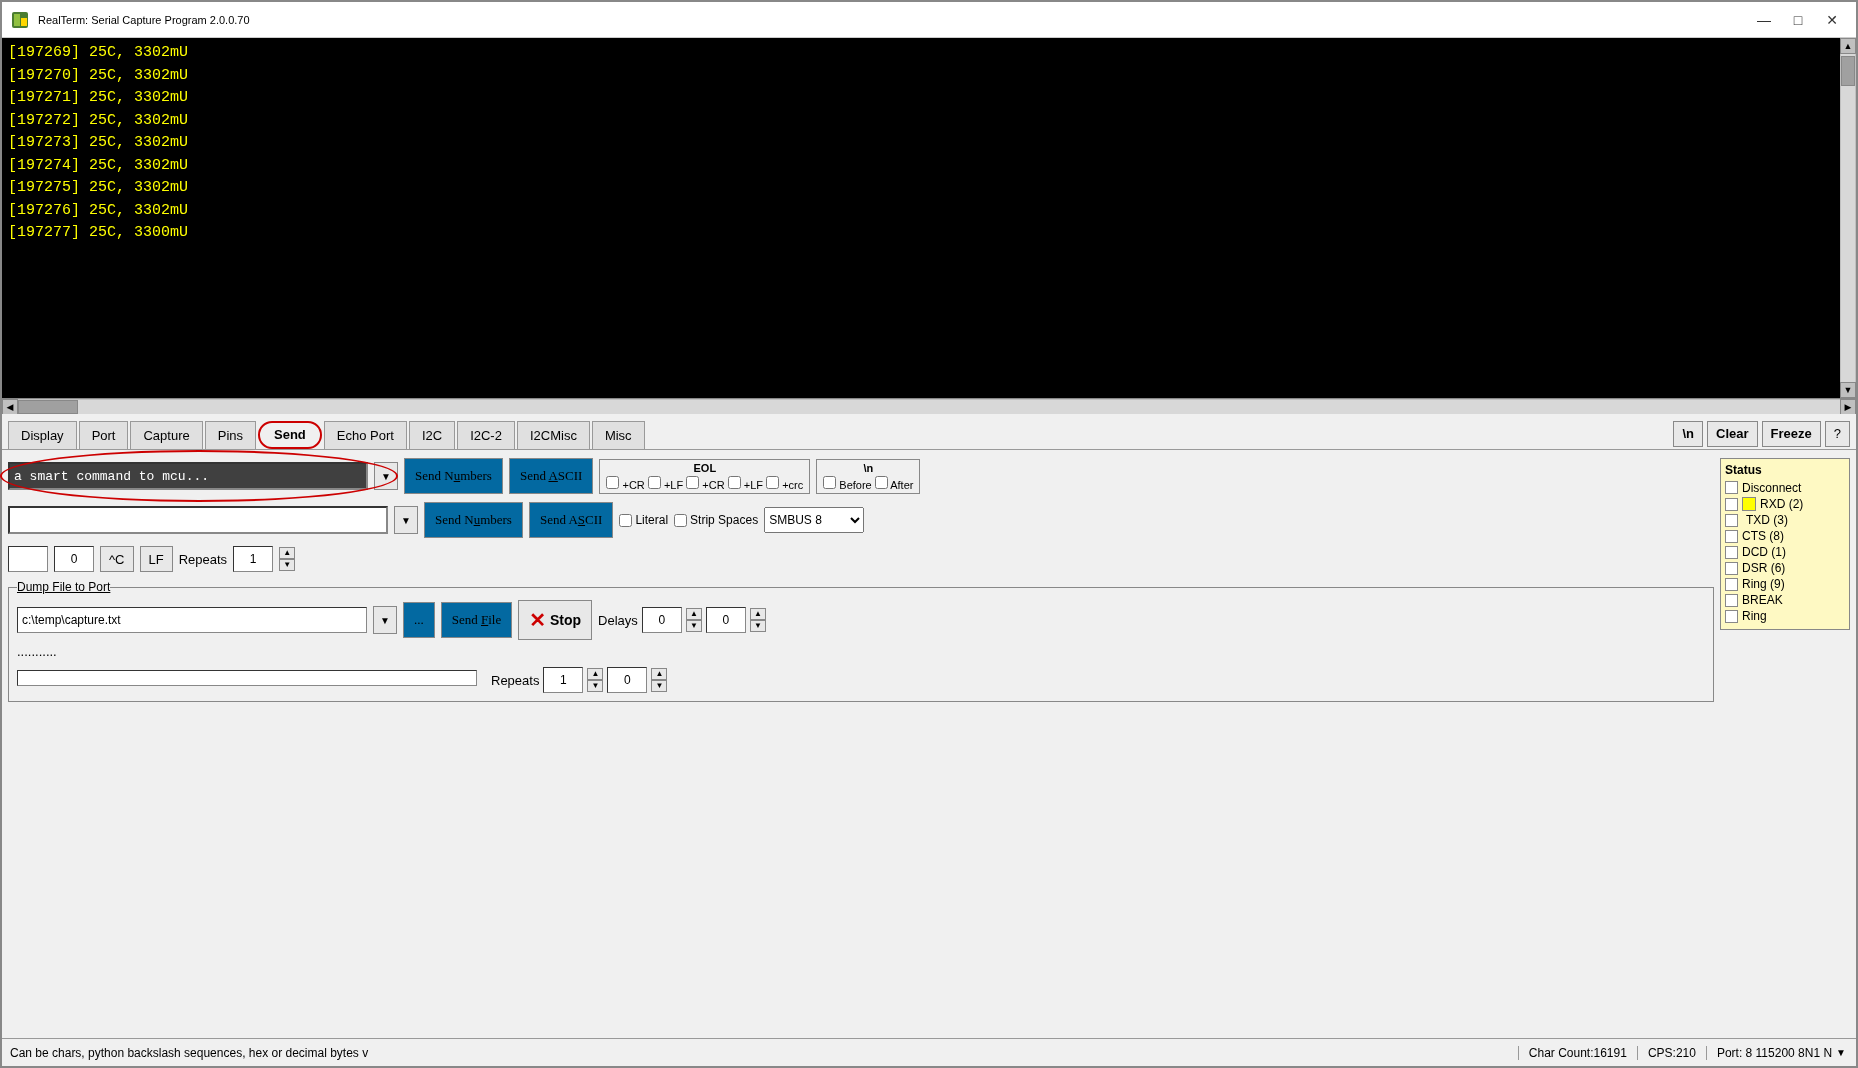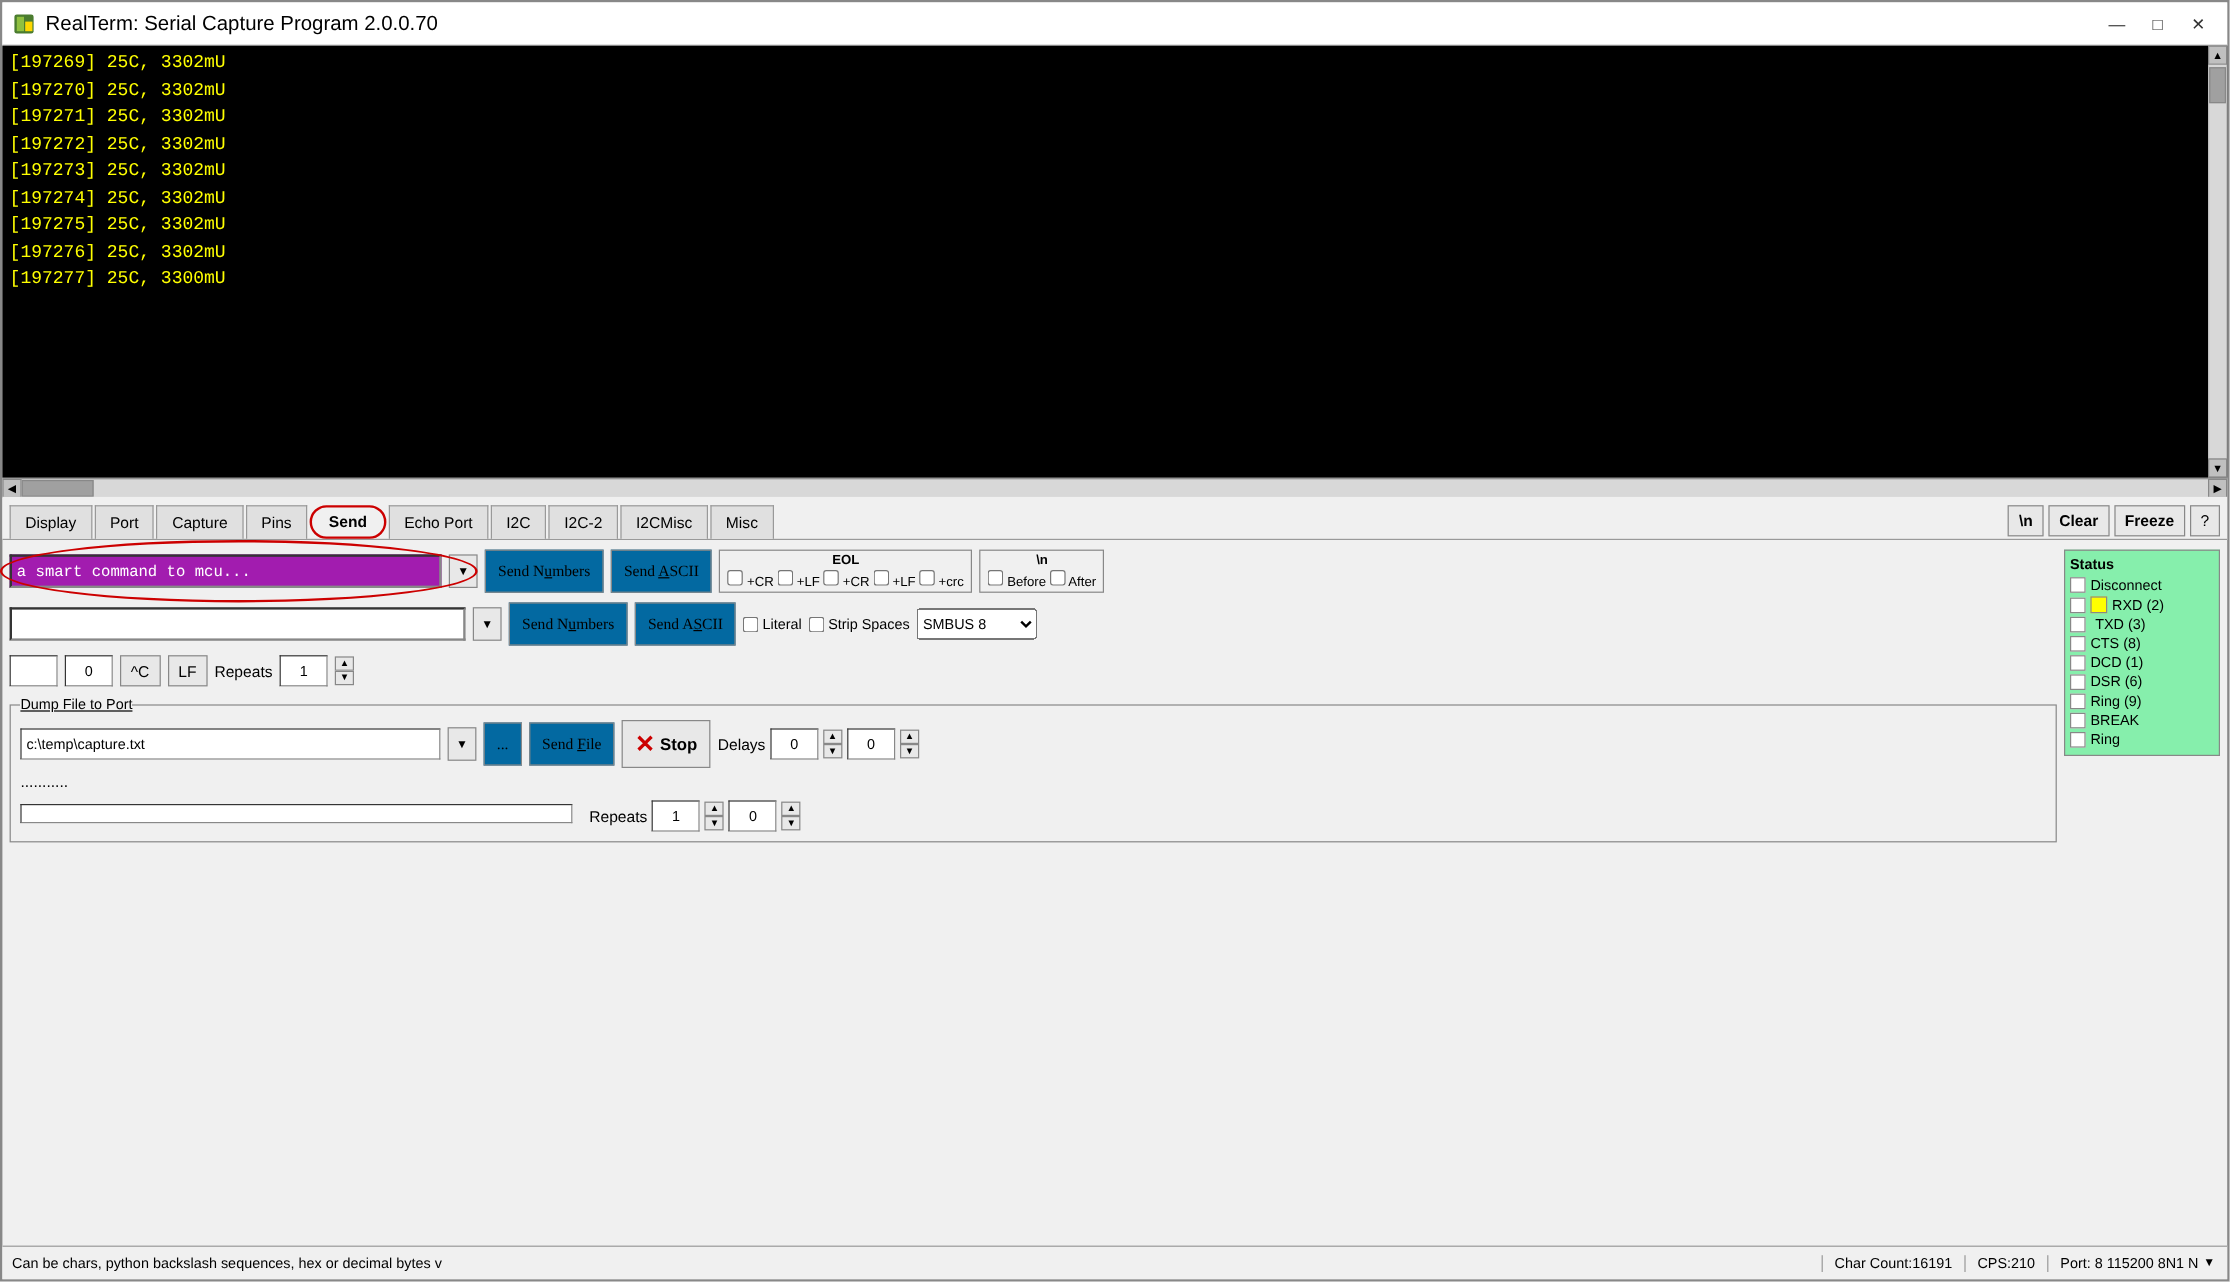--- a/index.html
+++ b/index.html
@@ -31,21 +31,21 @@
       width: 20px;
       height: 20px;
       margin-right: 8px;
       display: flex;
       align-items: center;
       justify-content: center;
     }
     .title-icon svg { width: 18px; height: 18px; }
     .title-text {
       flex: 1;
-      font-size: 17px;
+      font-size: 11px;
       font-weight: normal;
     }
     .title-buttons {
       display: flex;
       gap: 2px;
     }
     .title-btn {
       width: 32px;
       height: 24px;
       border: none;
@@ -183,21 +183,21 @@
 
     .send-row1 {
       display: flex;
       align-items: center;
       gap: 6px;
       margin-bottom: 8px;
     }
     .command-input {
       width: 380px;
       height: 28px;
-      background: #a21caf;
+      background: #404040;
       color: white;
       font-family: 'Courier New', Courier, monospace;
       font-size: 13px;
       border: 2px inset #888;
       padding: 2px 4px;
     }
     .command-dropdown {
       width: 24px;
       height: 28px;
       border: 1px solid #888;
@@ -589,21 +589,21 @@
             <div class="spin-btns">
               <button class="spin-btn">▲</button>
               <button class="spin-btn">▼</button>
             </div>
           </div>
         </div>
       </fieldset>
     </div>
 
     <div class="right-status">
-      <div style="border:1px solid #888; padding:4px; font-size:12px; background:#86efac; margin-top:8px;">
+      <div style="border:1px solid #888; padding:4px; font-size:12px; background:#fef9c3; margin-top:8px;">
         <div class="status-title">Status</div>
         <div id="status-items-container">
             <div style="display: flex; align-items: flex-start; gap: 4px; margin-bottom: 2px; font-size: 12px;">
               <div style="width: 13px; height: 13px; border: 1px solid rgb(136, 136, 136); background: white; flex-shrink: 0;"></div>
               <span>Disconnect</span>
             </div>
             <div style="display: flex; align-items: center; gap: 4px; margin-bottom: 2px; font-size: 12px;">
               <div style="width: 13px; height: 13px; border: 1px solid rgb(136, 136, 136); background: white; flex-shrink: 0;"></div>
               <div style="width: 14px; height: 14px; background: rgb(255, 255, 0); border: 1px solid rgb(136, 136, 136); flex-shrink: 0;"></div>
               <span>RXD (2)</span>

